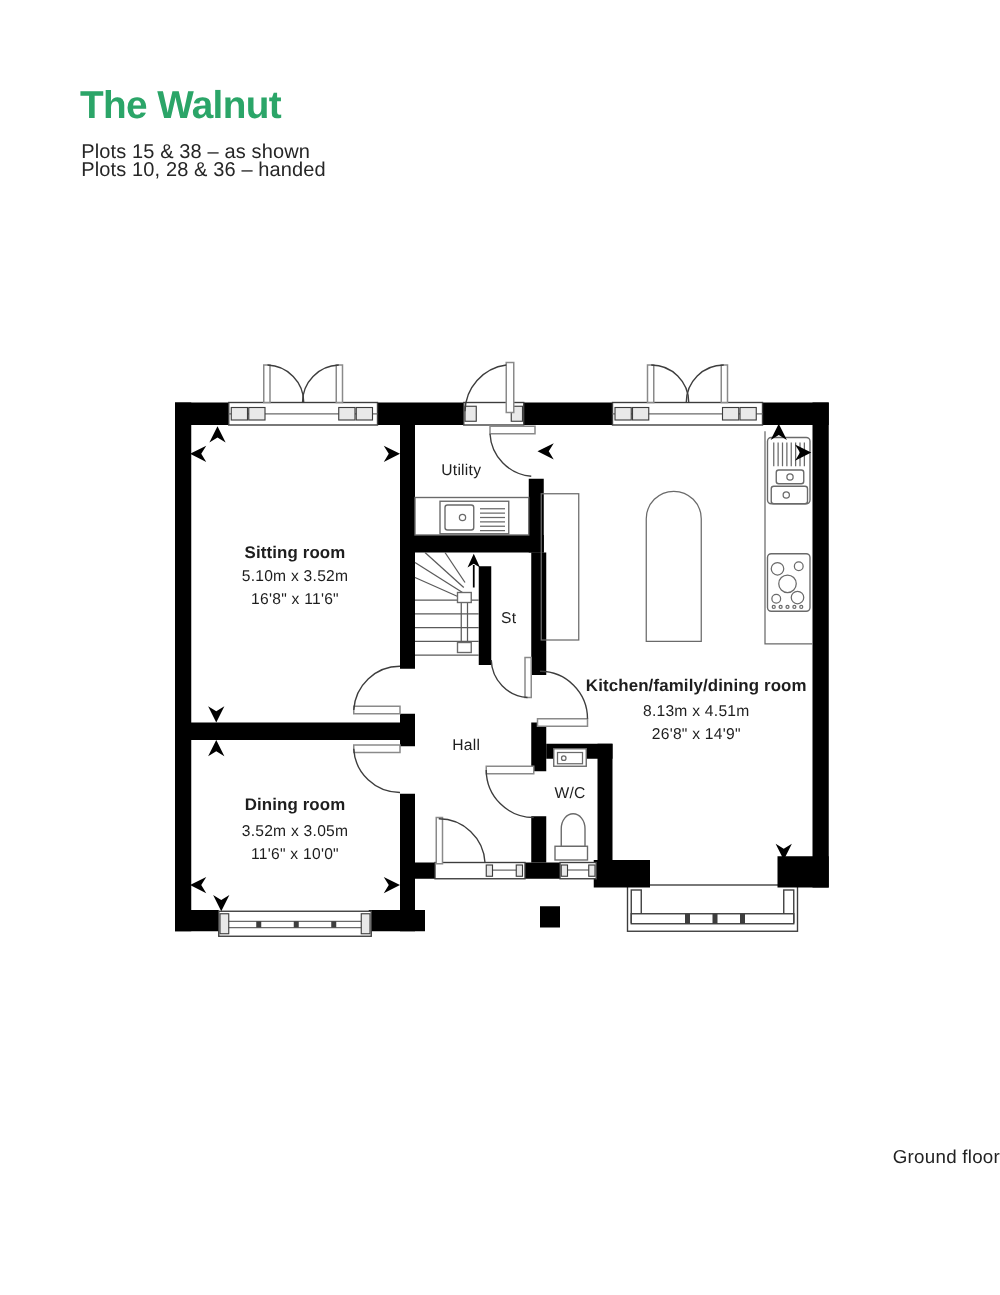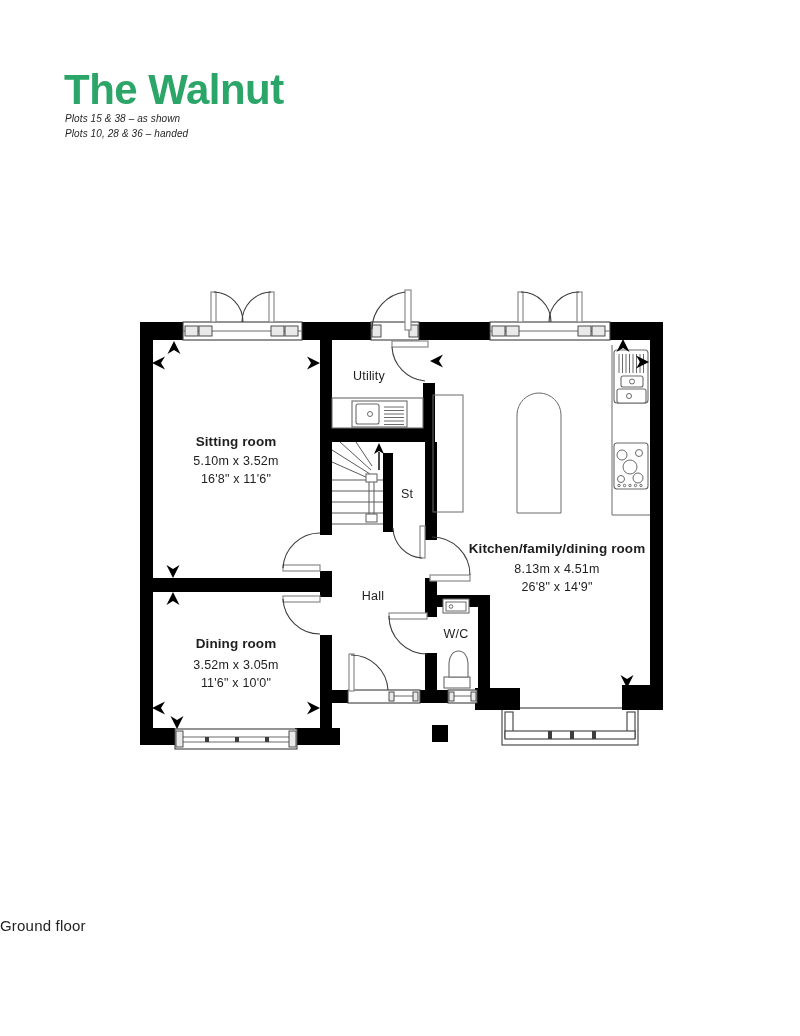--- a/index.html
+++ b/index.html
@@ -3,32 +3,32 @@
 <meta charset="utf-8">
 <style>
   html,body{margin:0;padding:0;}
   body{
     width:800px;height:1036px;position:relative;background:#ffffff;
     font-family:"Liberation Sans", sans-serif;overflow:hidden;
   }
   .hdr{position:absolute;left:64px;top:0;}
   .title{
     position:absolute;left:0;top:66px;width:400px;
-    font-size:42px;font-weight:700;letter-spacing:-0.5px;color:#2ba568;
+    font-size:31px;font-weight:700;letter-spacing:-0.5px;color:#2ba568;
     white-space:nowrap;
   }
   .sub{
-    position:absolute;left:1px;width:400px;font-size:10px;color:#262626;
-    letter-spacing:0.1px;white-space:nowrap;font-style:italic;
+    position:absolute;left:1px;width:400px;font-size:16px;color:#262626;
+    letter-spacing:0.1px;white-space:nowrap;
   }
   .sub1{top:113px;}
   .sub2{top:128px;}
   .plan-svg{position:absolute;left:0;top:0;width:800px;height:1036px;}
   .caption{
-    position:absolute;left:0;top:917px;width:800px;text-align:left;
+    position:absolute;left:0;top:917px;width:800px;text-align:right;
     font-size:15px;color:#222;letter-spacing:0.2px;
   }
   .wall{fill:#000;stroke:none;}
   .frame{fill:#fff;stroke:#3d3d3d;stroke-width:1.1;}
   .fixt{fill:#fff;stroke:#6a6a6a;stroke-width:1.1;}
   .fixl{fill:none;stroke:#6a6a6a;stroke-width:1;}
   .arc{fill:none;stroke:#3d3d3d;stroke-width:1.1;}
   .leaf{fill:#fff;stroke:#8a8a8a;stroke-width:1.2;}
   .cap{fill:#e9e9e9;stroke:#3d3d3d;stroke-width:0.9;}
   .tick{fill:#3d3d3d;}

